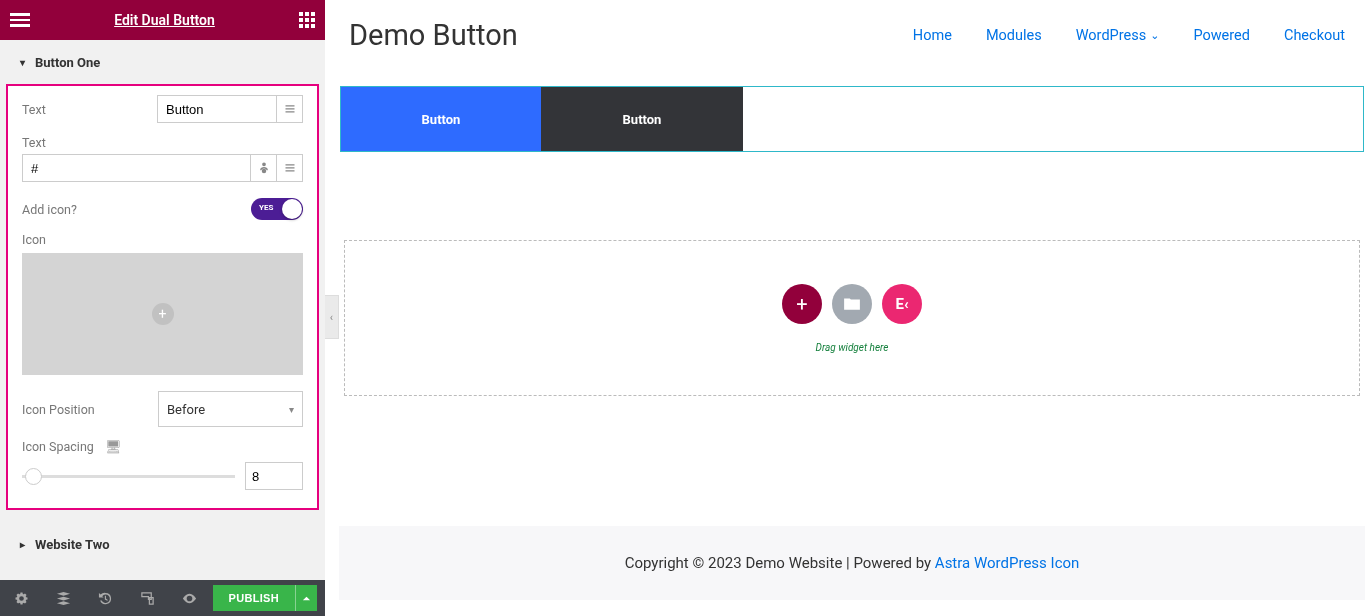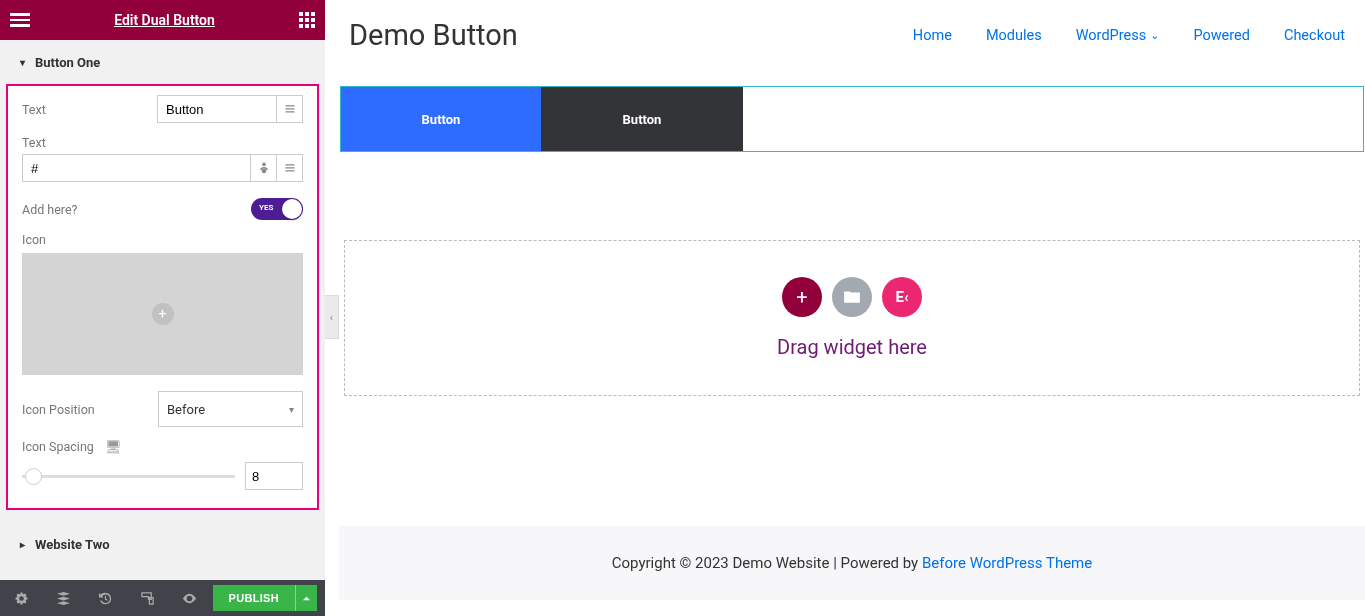--- a/index.html
+++ b/index.html
@@ -70,21 +70,21 @@
   .db-a { flex: 0 0 200px; height: 64px; background: #2e6bff; color: #fff; font-weight: 700; display: flex; align-items: center; justify-content: center; cursor: pointer; }
   .db-b { flex: 0 0 202px; height: 64px; background: #333438; color: #fff; font-weight: 700; display: flex; align-items: center; justify-content: center; cursor: pointer; }
   .db-rest { flex: 1; background: #fff; }
 
   .dropzone { margin: 88px 5px 0 5px; height: 156px; border: 1px dashed #bbb; position: relative; display: flex; flex-direction: column; align-items: center; justify-content: center; gap: 18px; }
   .dz-icons { display: flex; gap: 10px; }
   .dz-btn { width: 40px; height: 40px; border-radius: 50%; display: flex; align-items: center; justify-content: center; cursor: pointer; }
   .dz-add { background: #92003b; color: #fff; font-size: 20px; }
   .dz-folder { background: #a2a9b1; }
   .dz-ek { background: #eb2771; color: #fff; font-weight: 700; font-size: 15px; }
-  .dz-text { color: #701a75; font-size: 20px; }
+  .dz-text { font-style: italic; color: #15803d; font-size: 10px; }
 
   .pv-footer { position: absolute; bottom: 16px; left: 0; right: 0; height: 74px; background: #f7f7f9; display: flex; align-items: center; justify-content: center; font-size: 15px; color: #333; }
   .pv-footer a { color: #0073e6; text-decoration: none; }
 </style>
 </head>
 <body>
 
 <div class="sidebar">
   <div class="sb-header">
     <div class="hamburger">
@@ -139,21 +139,21 @@
             </svg>
         </div>
         <div class="link-btn">
           <svg viewBox="0 0 16 16" width="12" height="12">
               <path fill="#888" d="M2 3h12v1.5H2zm0 4h12v1.5H2zm0 4h12v1.5H2z"></path>
             </svg>
         </div>
       </div>
 
       <div class="frow" style="margin-top:16px;">
-        <div class="flabel">Add here?</div>
+        <div class="flabel">Add icon?</div>
         <div class="toggle">
           <span class="txt">YES</span>
           <div class="knob"></div>
         </div>
       </div>
 
       <div class="flabel">Icon</div>
       <div class="icon-pick">
         <div class="plus">+</div>
       </div>
@@ -252,15 +252,15 @@
             <path fill="#fff" d="M1 3h5l1 1h8v9H1z"></path>
           </svg>
       </div>
       <div class="dz-btn dz-ek">E‹</div>
     </div>
     <div class="dz-text">Drag widget here</div>
   </div>
 
   <div class="pv-footer">
     <span>Copyright © 2023 Demo Website | Powered by </span>&nbsp;
-    <a>Before WordPress Theme</a>
+    <a>Astra WordPress Icon</a>
   </div>
 </div>
 
 </body></html>

